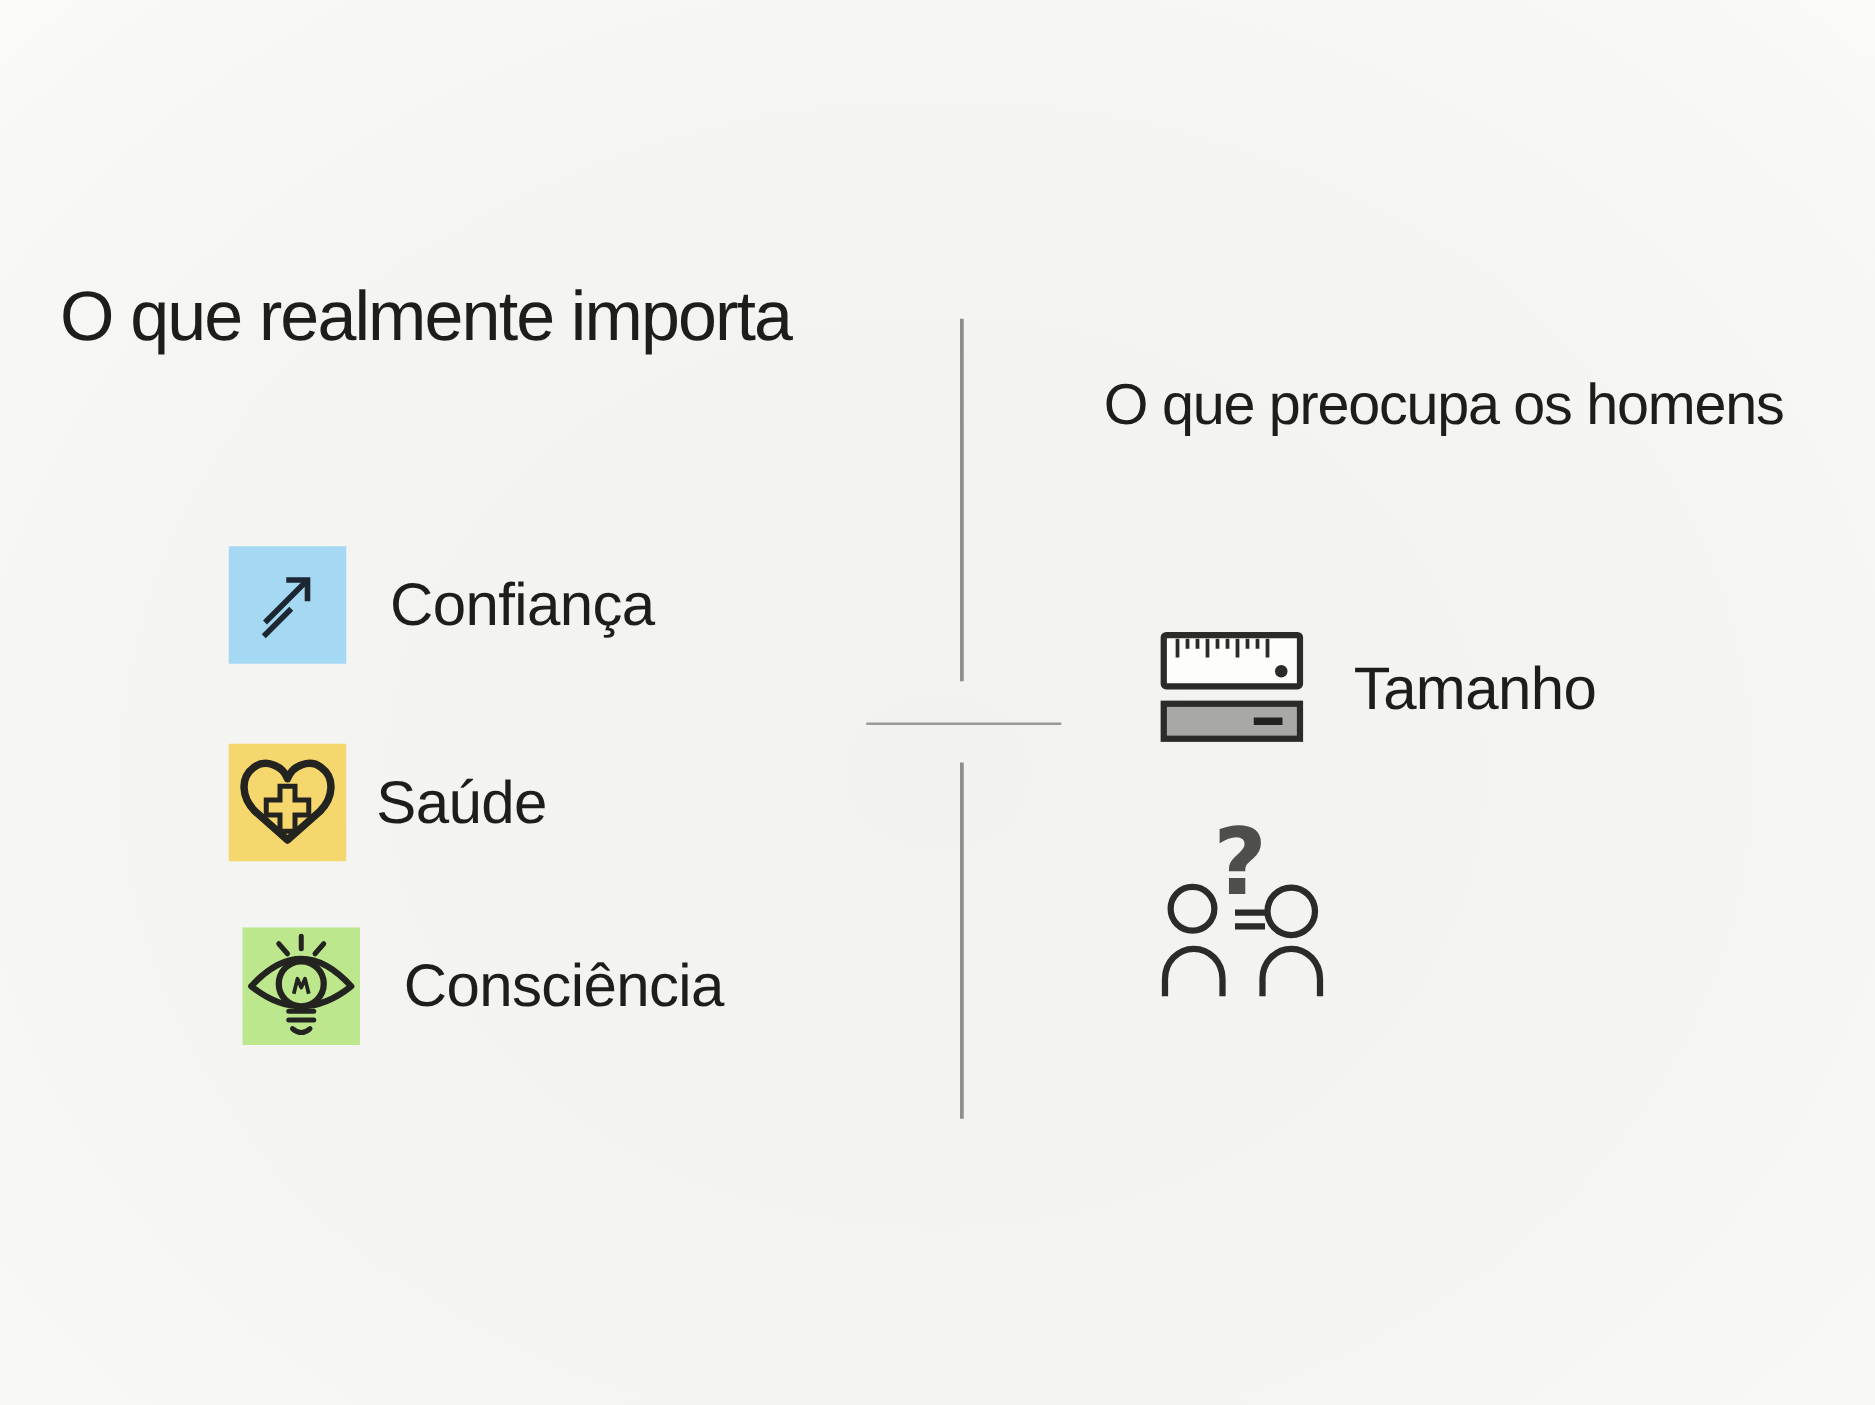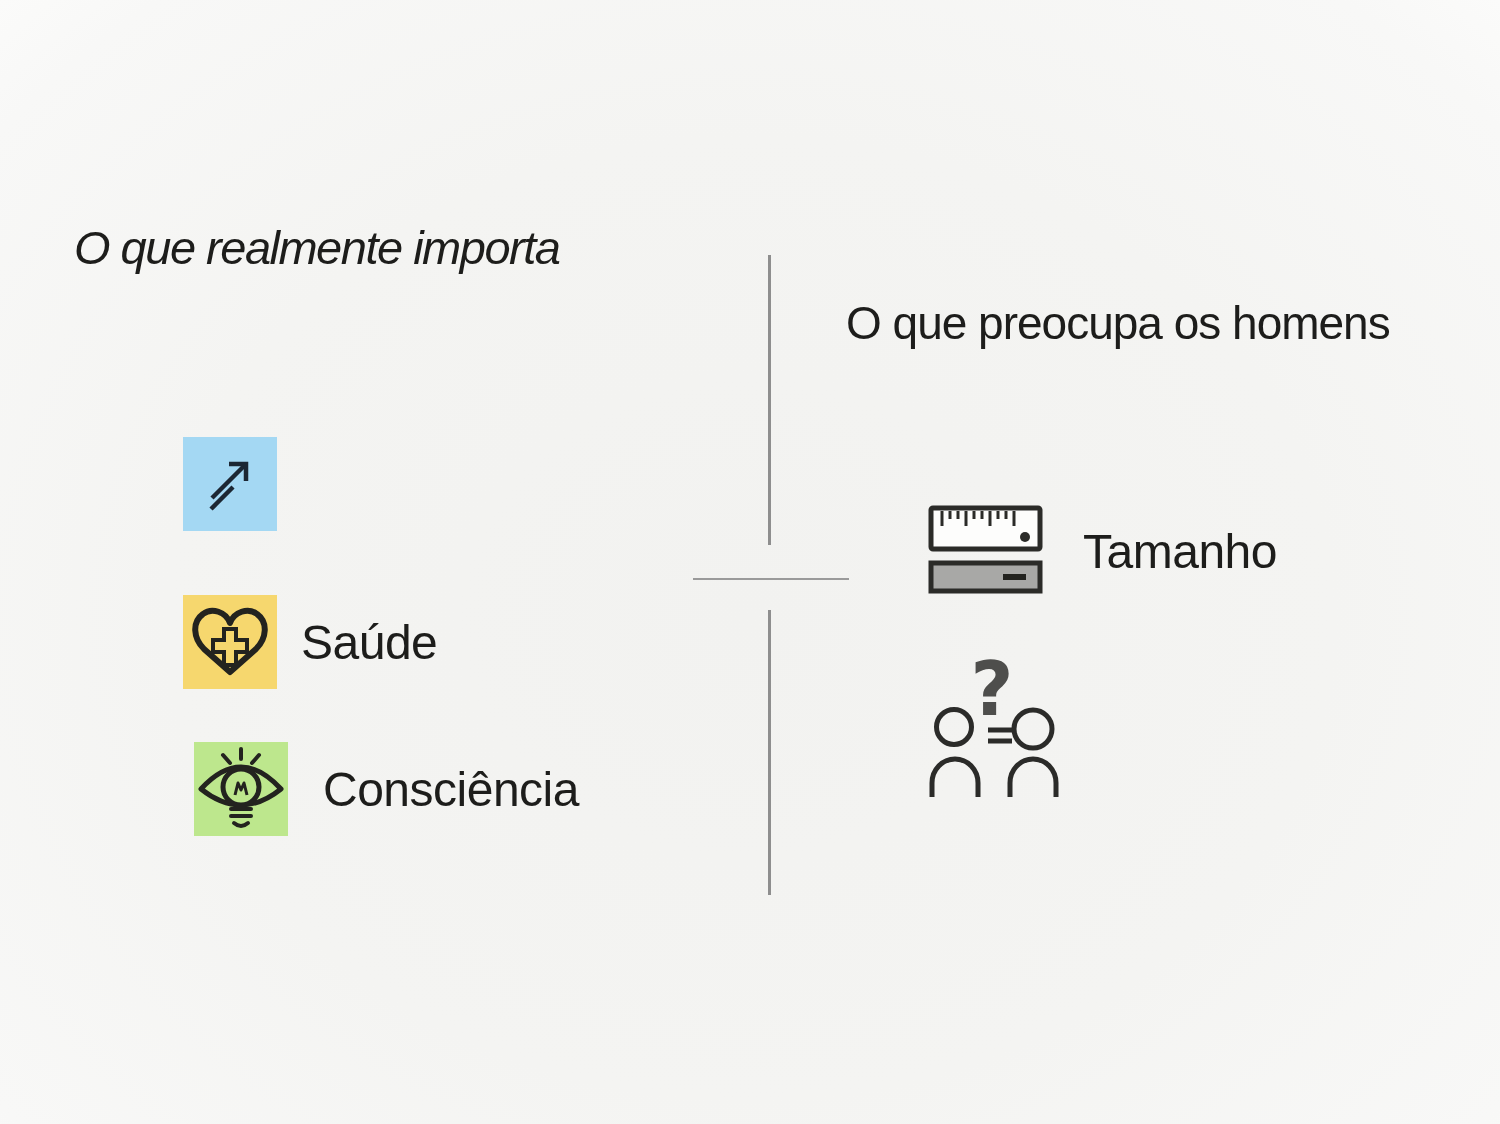--- a/index.html
+++ b/index.html
@@ -11,27 +11,26 @@
     font-family: "Liberation Sans", sans-serif;
     color: #1d1d1b;
   }
   .title {
     position: absolute;
     font-weight: 400;
     color: #1d1d1b;
     white-space: nowrap;
   }
   .title-left {
-    left: 74px; top: 220px;
-    font-size: 47px;
+    left: 48px; top: 220px;
+    font-size: 56px;
     letter-spacing: -1.5px;
-    font-style: italic;
   }
   .title-right {
-    left: 846px; top: 296px;
+    left: 883px; top: 296px;
     font-size: 46px;
     letter-spacing: -1px;
   }
   .divider { position: absolute; background: #8e8e8e; }
   .divider-v-top  { left: 768px; top: 255px; width: 3px; height: 290px; }
   .divider-v-bottom { left: 768px; top: 610px; width: 3px; height: 285px; }
   .divider-h { left: 693px; top: 578px; width: 156px; height: 2px; background: #9a9a9a; }
 
   .row {
     position: absolute;
@@ -73,20 +72,21 @@
     <span>
       <svg width="62" height="62" viewBox="0 0 62 62">
         <g stroke="#1c2733" stroke-width="4.5" fill="none">
           <line x1="13" y1="47" x2="45" y2="15"></line>
           <path d="M30,13 H47 V30"></path>
           <line x1="12" y1="58" x2="34" y2="36"></line>
         </g>
       </svg>
     </span>
   </div>
+  <div class="row-label">Confiança</div>
 </div>
 
 <div class="row left-row left-row-2">
   <div class="tile" style="background-color: rgb(246, 215, 110);">
     <span>
       <svg width="94" height="94" viewBox="0 0 94 94">
         <path d="M47,30 C43,19 29,14 20,21 C9,29 10,45 21,56 L47,79 L73,56 C84,45 85,29 74,21 C65,14 51,19 47,30 Z" fill="none" stroke="#23231f" stroke-width="6" stroke-linejoin="round"></path>
         <path d="M41,36 H53 V47 H64 V59 H53 V72 H41 V59 H30 V47 H41 Z" fill="none" stroke="#23231f" stroke-width="4"></path>
       </svg>
     </span>

